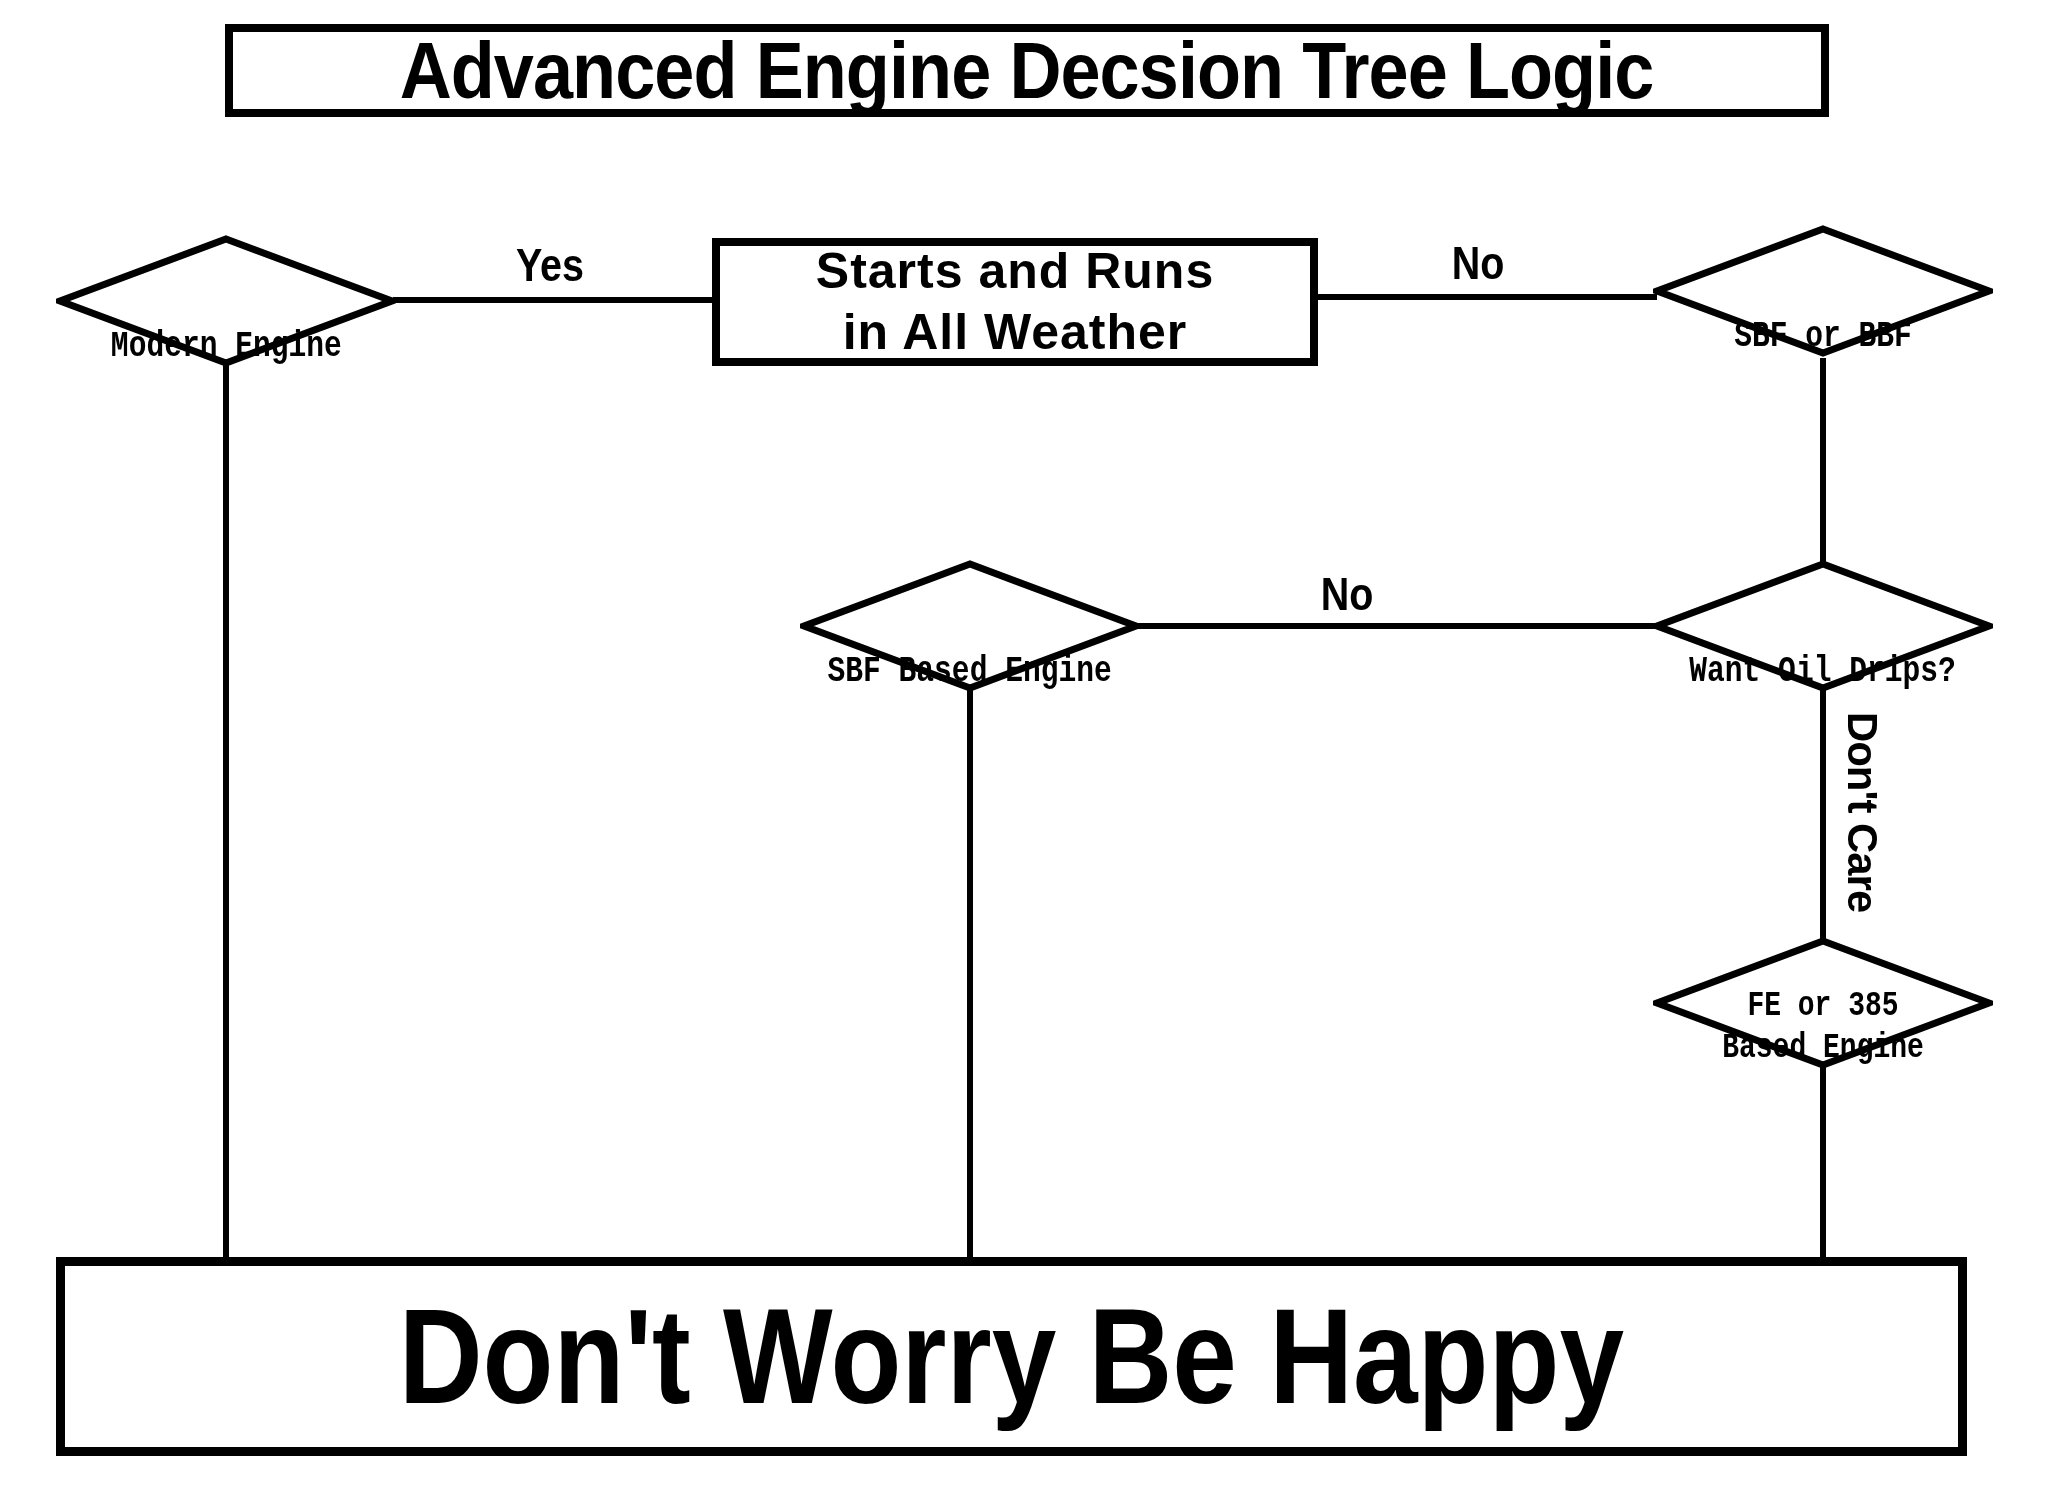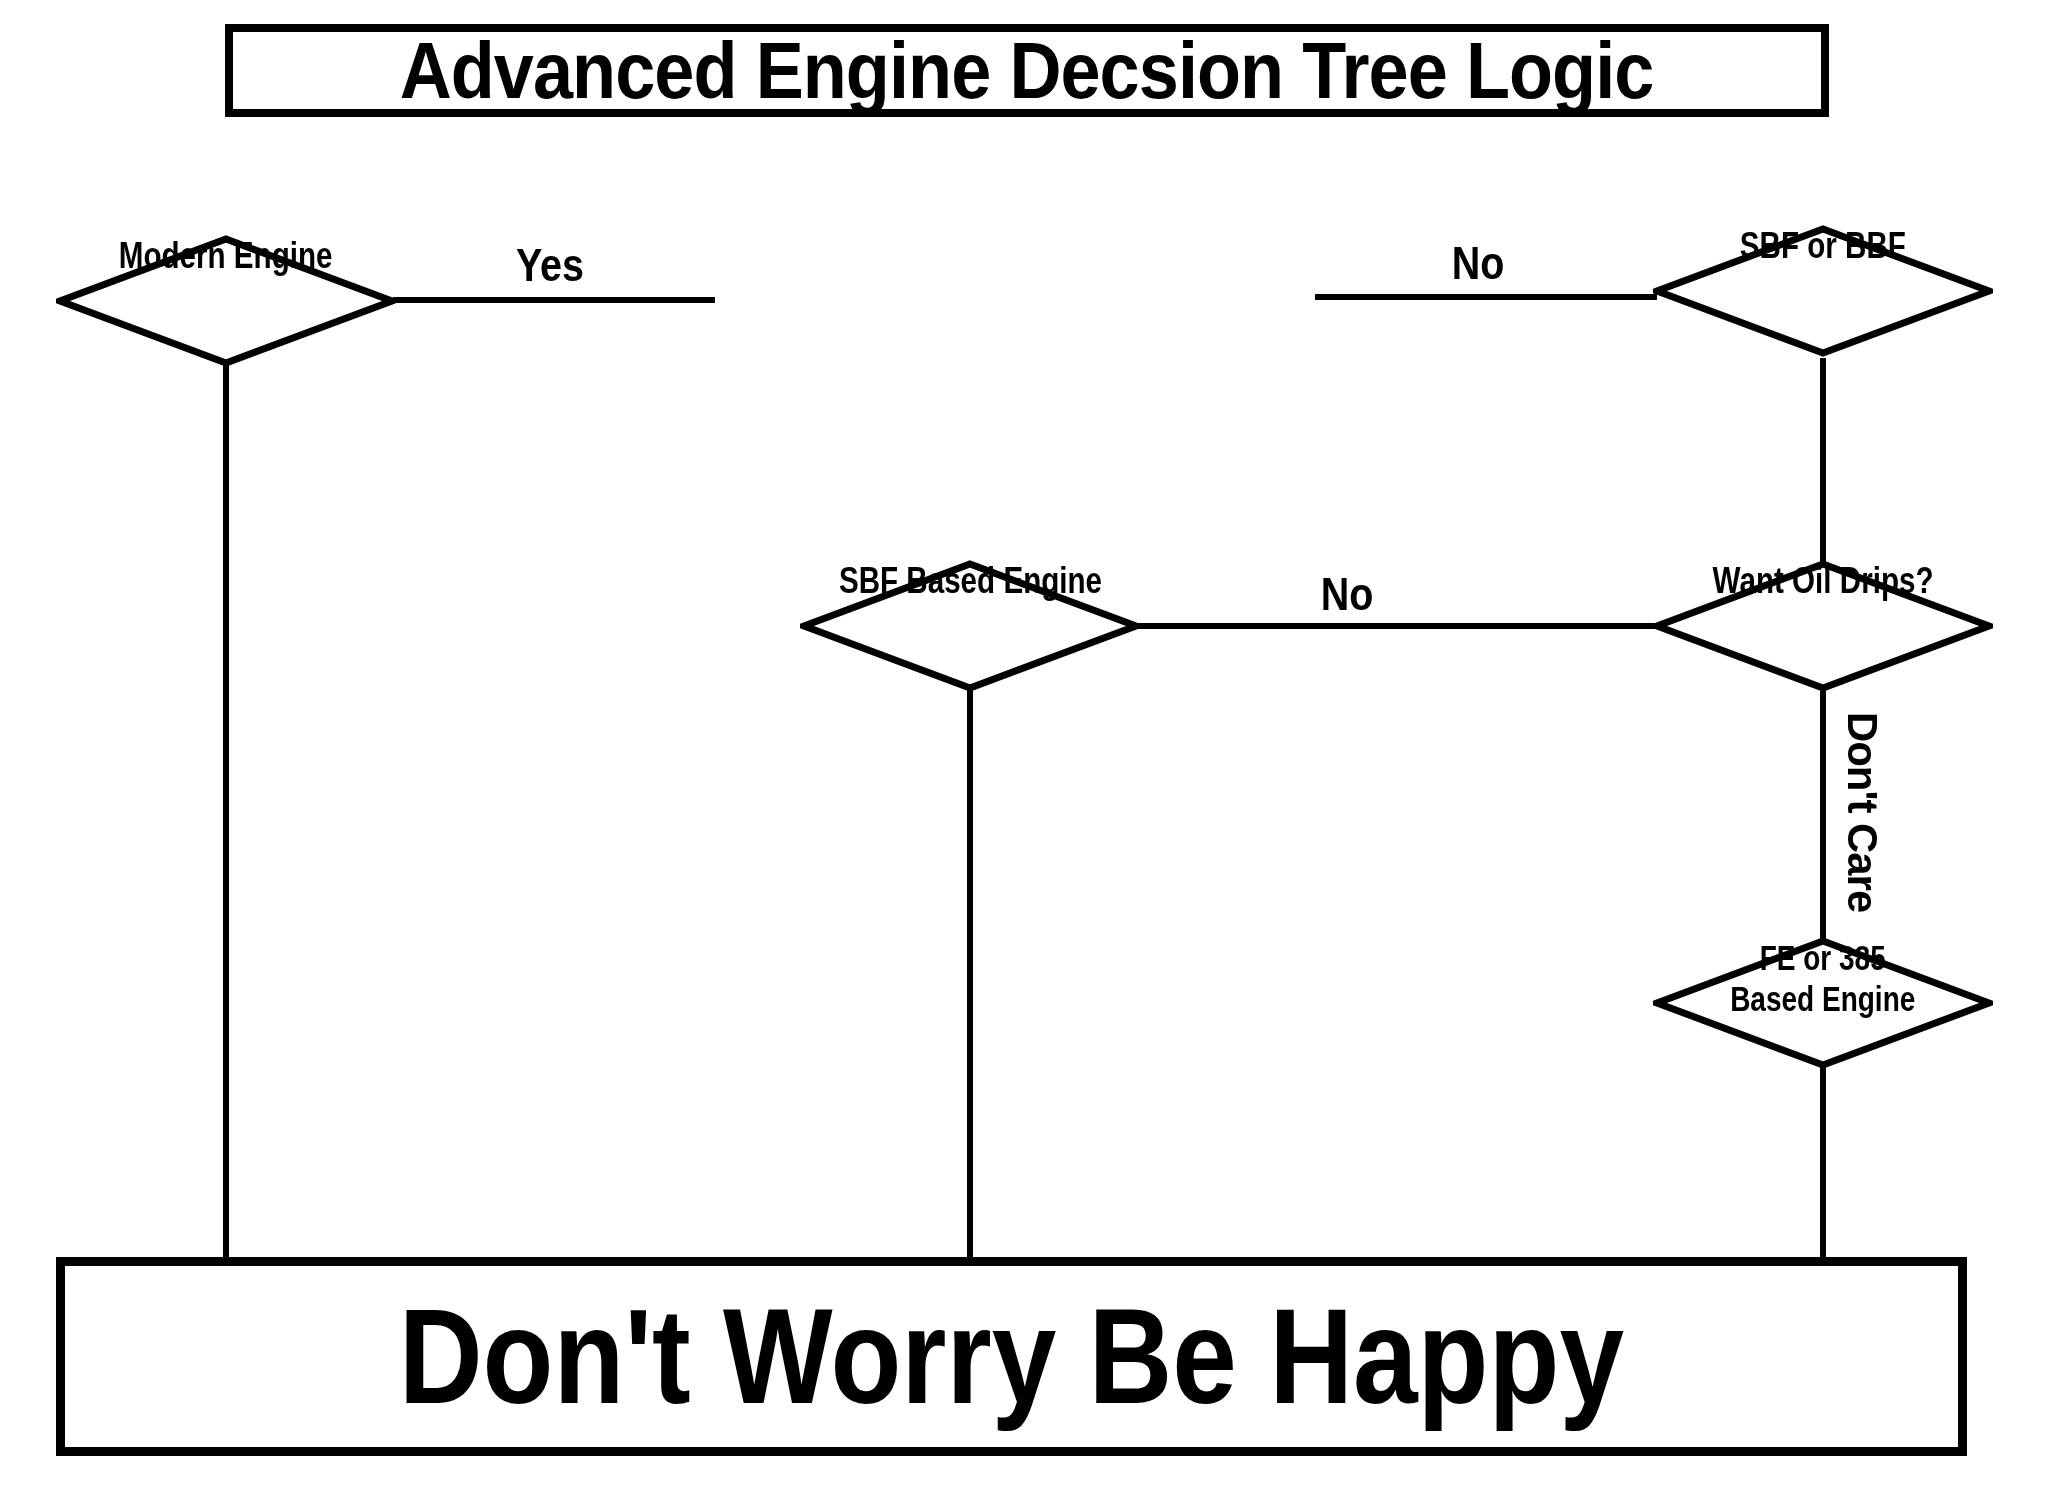--- a/index.html
+++ b/index.html
@@ -49,23 +49,24 @@
     font-weight: bold;
     white-space: nowrap;
     transform: scaleX(0.86);
   }
 
   
   .diamond { position: absolute; width: 340px; height: 132px; }
   .diamond svg { position: absolute; left: 0; top: 0; width: 100%; height: 100%; display: block; }
   .dlabel {
     position: absolute; inset: 0;
-    display: flex; align-items: flex-start; justify-content: center;
+    display: flex; align-items: flex-end; justify-content: center;
     font-weight: bold; font-size: 37px;
     text-align: center;
+    font-family: Liberation Mono, monospace;
   }
   .dlabel .cond { display: inline-block; transform: scaleX(0.80); white-space: nowrap; }
   .dlabel .cond .ln { display: block; line-height: 1.18; }
   .d-modern   { left: 56px;   top: 235px; }
   .d-sbfbbf   { left: 1653px; top: 225px; }
   .d-sbfbased { left: 800px;  top: 560px; }
   .d-wantoil  { left: 1653px; top: 560px; }
   .d-fe385    { left: 1653px; top: 937px; }
   .d-fe385 .dlabel { font-size: 35px; }
 
@@ -136,20 +137,24 @@
 
   <div class="diamond d-modern">
     <svg viewBox="0 0 340 132">
       <polygon points="170,4 336,66 170,128 4,66" fill="#ffffff" stroke="#000000" stroke-width="7"></polygon>
     </svg>
     <div class="dlabel">
       <span class="cond">Modern Engine</span>
     </div>
   </div>
 
+  <div class="flowbox starts-box">
+    <div class="starts-line">Starts and Runs</div>
+    <div class="starts-line">in All Weather</div>
+  </div>
 
   <div class="diamond d-sbfbbf">
     <svg viewBox="0 0 340 132">
       <polygon points="170,4 336,66 170,128 4,66" fill="#ffffff" stroke="#000000" stroke-width="7"></polygon>
     </svg>
     <div class="dlabel">
       <span class="cond">SBF or BBF</span>
     </div>
   </div>
 

